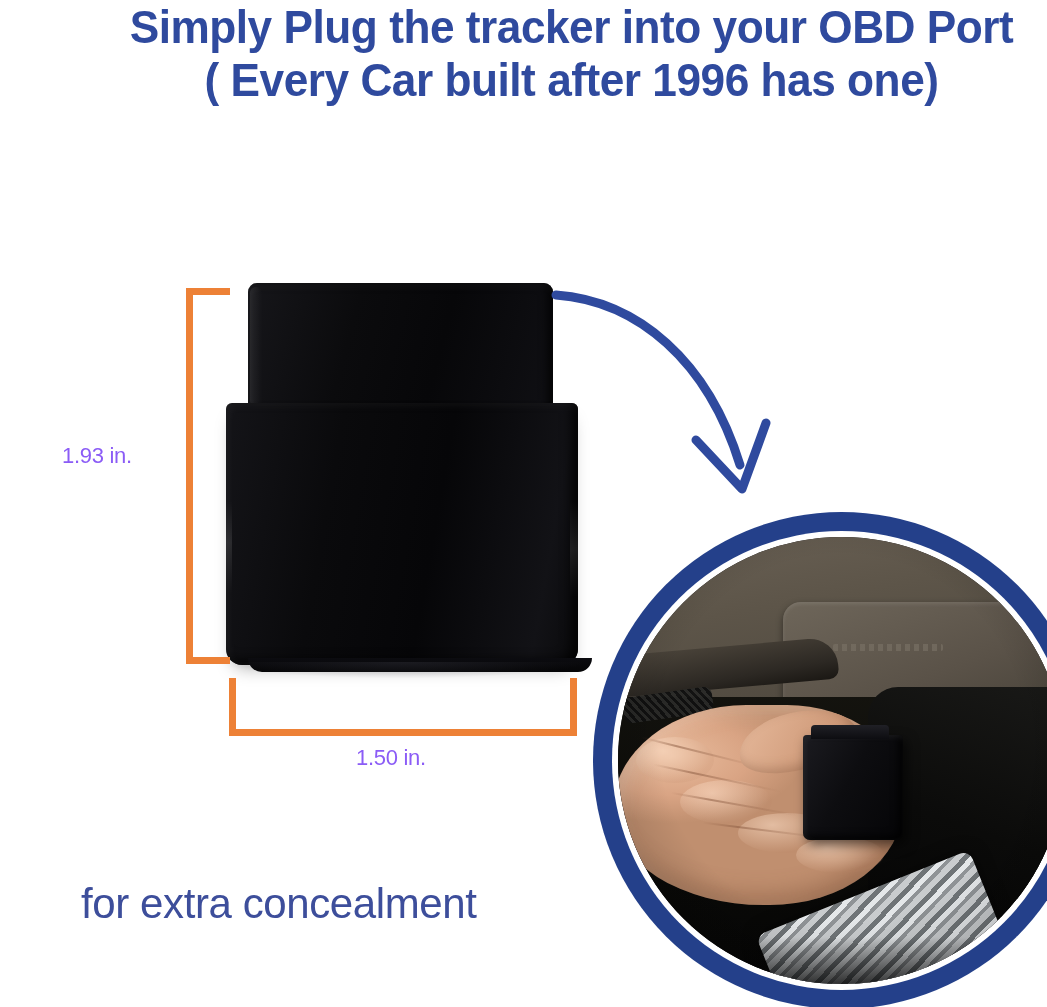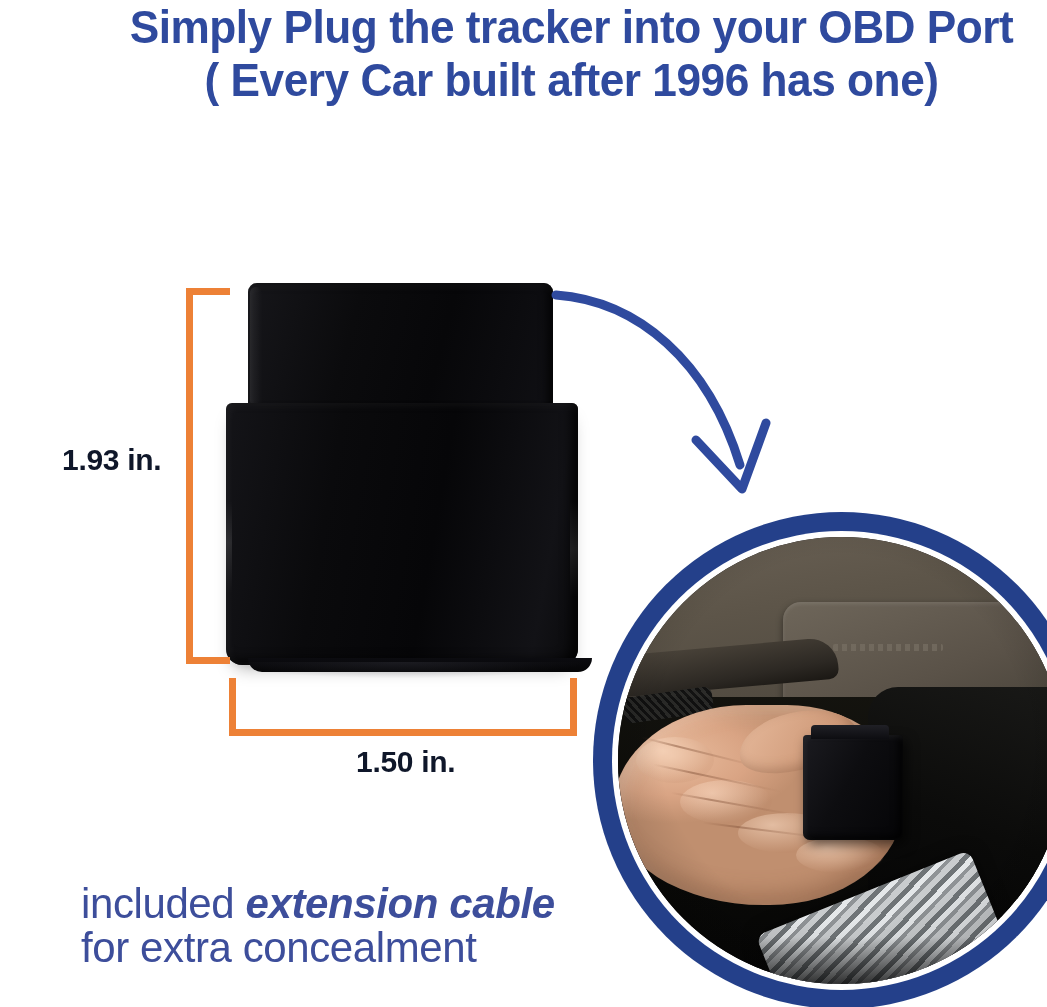--- a/index.html
+++ b/index.html
@@ -77,23 +77,23 @@
     box-sizing:border-box;
   }
   .brk-h{
     position:absolute;left:181px;top:678px;width:348px;height:58px;
     border-left:7px solid #ED8136;
     border-right:7px solid #ED8136;
     border-bottom:7px solid #ED8136;
     box-sizing:border-box;
   }
   .dim-label{
-    position:absolute;color:#0f172a;font-weight:bold;
-    font-family:"Liberation Sans", sans-serif;
-    font-size:30px;letter-spacing:-0.3px;white-space:nowrap;
+    position:absolute;color:#8b5cf6;font-weight:normal;
+    font-family:"Liberation Sans", sans-serif;
+    font-size:22px;letter-spacing:-0.3px;white-space:nowrap;
   }
   .dim-h{left:14px;top:443px;}
   .dim-w{left:308px;top:745px;}
 
   
   .arrow{position:absolute;left:480px;top:265px;width:270px;height:250px;}
 
   
   .circle-wrap{
     position:absolute;left:545px;top:512px;width:497px;height:497px;
@@ -267,17 +267,16 @@
       <div class="sc-crease c4"></div>
       <div class="sc-thumb"></div>
       <div class="sc-tracker"></div>
       <div class="sc-sill"></div>
       <div class="sc-sill-mask"></div>
       <div class="sc-vignette"></div>
     </div>
   </div>
 
   <div class="caption">
-    <span class="cl"><span>included </span><span class="em">extension cable</span></span>
     <span class="cl">for extra concealment</span>
   </div>
 
 </div>
 
 </body></html>

